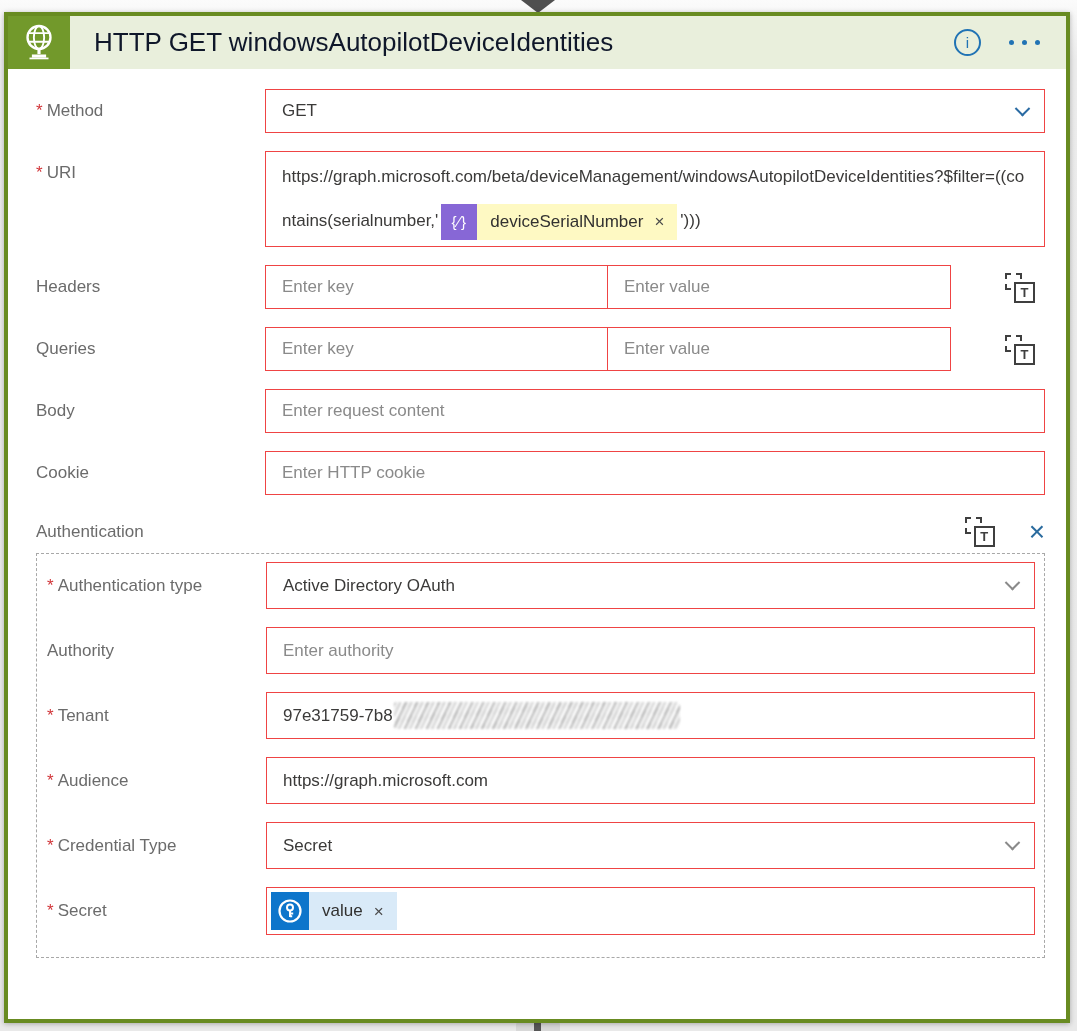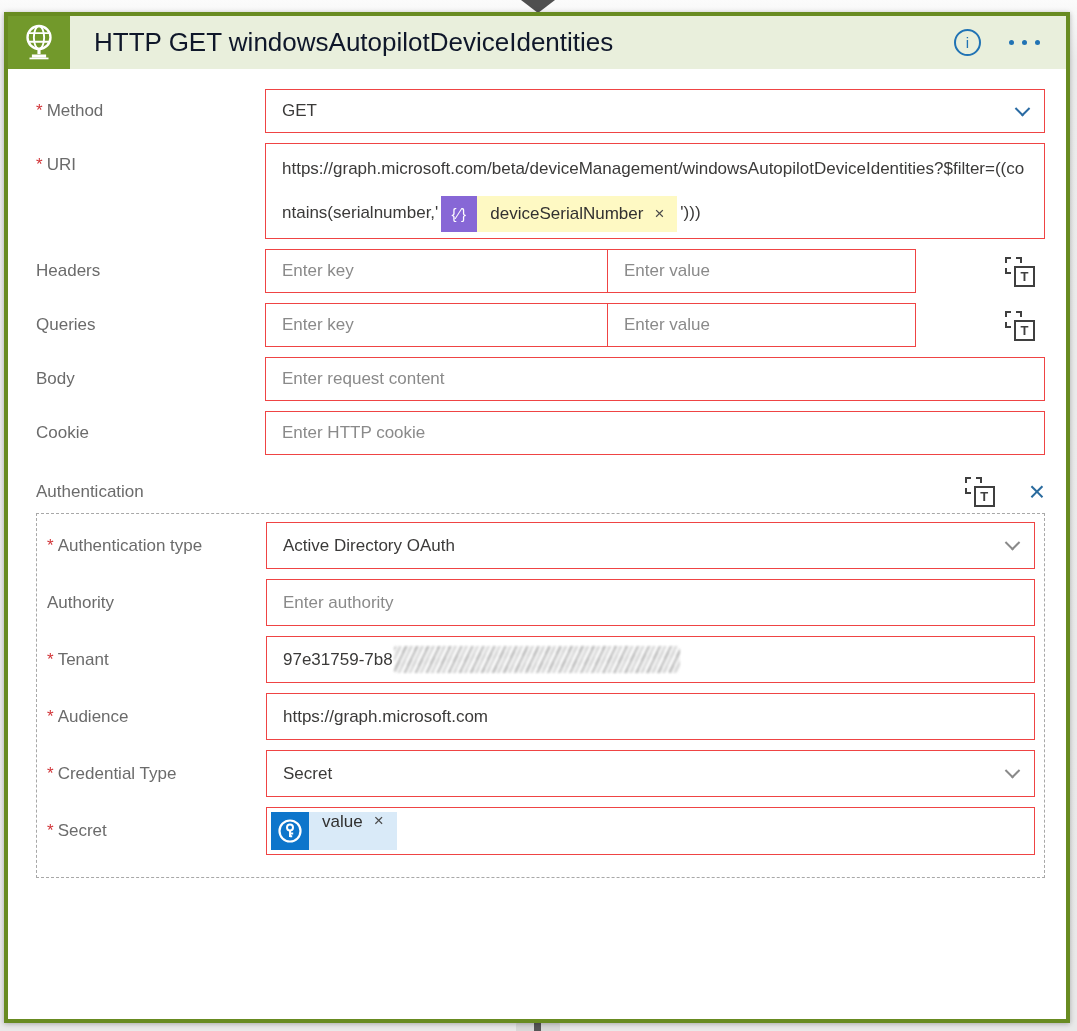--- a/index.html
+++ b/index.html
@@ -26,45 +26,45 @@
     font-size:26px; color:#0f172a; white-space:nowrap; overflow:hidden; }
   .header-actions { display:flex; align-items:center; gap:28px; padding-right:26px; }
   .info-icon { width:27px; height:27px; border:2px solid #2173b4; border-radius:50%;
     color:#2173b4; font-size:15px; display:flex; align-items:center; justify-content:center; cursor:pointer; }
   .ellipsis { display:flex; gap:8px; cursor:pointer; }
   .ellipsis i { width:5px; height:5px; border-radius:50%; background:#2173b4; }
 
   .card-body { padding:20px 21px 0 28px; }
 
   
-  .frow { display:flex; align-items:flex-start; margin-bottom:10px; }
+  .frow { display:flex; align-items:flex-start; margin-bottom:18px; }
   .flabel { width:229px; flex-shrink:0; line-height:44px; font-size:17px; color:#6b6b6b; white-space:nowrap; }
   .star { color:#d13438; margin-right:4px; }
   .fbox { flex:1; min-height:44px; border:1px solid #ef4444; background:#fff;
     display:flex; align-items:center; padding:0 16px; font-size:17px; color:#3b3a39; cursor:text; }
   .fbox.select { cursor:pointer; justify-content:space-between; }
   .ph { color:#8a8a8a; }
   .chev { width:11px; height:11px; border-right:2px solid #2a6ba3; border-bottom:2px solid #2a6ba3;
     transform:rotate(45deg) translate(-2px,-2px); flex-shrink:0; }
   .chev.gray { border-color:#8a8a8a; }
 
   
   .fbox.multiline { display:block; padding:3px 16px; line-height:44px; word-break:break-all; cursor:text; }
   .token { display:inline-flex; align-items:stretch; height:36px; vertical-align:middle; margin:0 3px; }
   .token-icon { width:36px; background:#8767d6; color:#fff; display:flex; align-items:center;
     justify-content:center; font-size:15px; letter-spacing:1px; }
   .token-pill { background:#fef9c3; display:flex; align-items:center; padding:0 13px; gap:11px;
     font-size:17px; color:#323130; line-height:normal; }
   .token-x { color:#4a4a4a; font-size:17px; cursor:pointer; line-height:1; }
 
   
-  .kv { display:flex; width:686px; flex-shrink:0; }
+  .kv { display:flex; width:686px; flex-shrink:0;justify-content:space-between; }
   .kv .fbox { flex:none; }
   .kv .key { width:343px; }
-  .kv .val { width:309px; margin-left:-1px; }
+  .kv .val { width:344px; margin-left:-1px; }
   .gap { flex:1; }
 
   
   .texticon { position:relative; width:30px; height:30px; flex-shrink:0; cursor:pointer; margin-top:8px; margin-right:10px; }
   .texticon::before { content:""; position:absolute; left:0; top:0; width:13px; height:13px; border:2px dashed #3f3f3f; }
   .texticon .tbox { position:absolute; right:0; bottom:0; width:21px; height:21px; border:2px solid #3f3f3f;
     background:#fff; display:flex; align-items:center; justify-content:center;
     font-size:13px; font-weight:700; color:#3f3f3f; }
 
   
@@ -77,21 +77,21 @@
   .auth-box .flabel { width:219px; line-height:47px; }
   .auth-box .fbox { min-height:47px; }
 
   .redacted { display:inline-block; width:286px; height:27px; margin-left:1px; vertical-align:middle; border-radius:3px;
     background:repeating-linear-gradient(115deg,#9d9d9d 0 2px,#eeeeee 2px 5px,#c4c4c4 5px 7px,#fbfbfb 7px 10px);
     filter:blur(1.2px); opacity:.75; }
 
   .fbox.token-field { padding:4px 16px 4px 4px; cursor:text; }
   .stoken { display:inline-flex; align-items:stretch; height:38px; }
   .stoken-icon { width:38px; background:#0d75cb; display:flex; align-items:center; justify-content:center; }
-  .stoken-pill { background:#d9eaf8; display:flex; align-items:flex-start; padding:0 13px; gap:11px;
+  .stoken-pill { background:#d9eaf8; display:flex; align-items:center; padding:0 13px; gap:11px;
     font-size:17px; color:#323130; }
 </style>
 </head>
 <body>
 
 <div class="arrow-top"></div>
 <div class="bump-bottom"></div>
 <div class="stem-bottom"></div>
 
 <div class="card">

